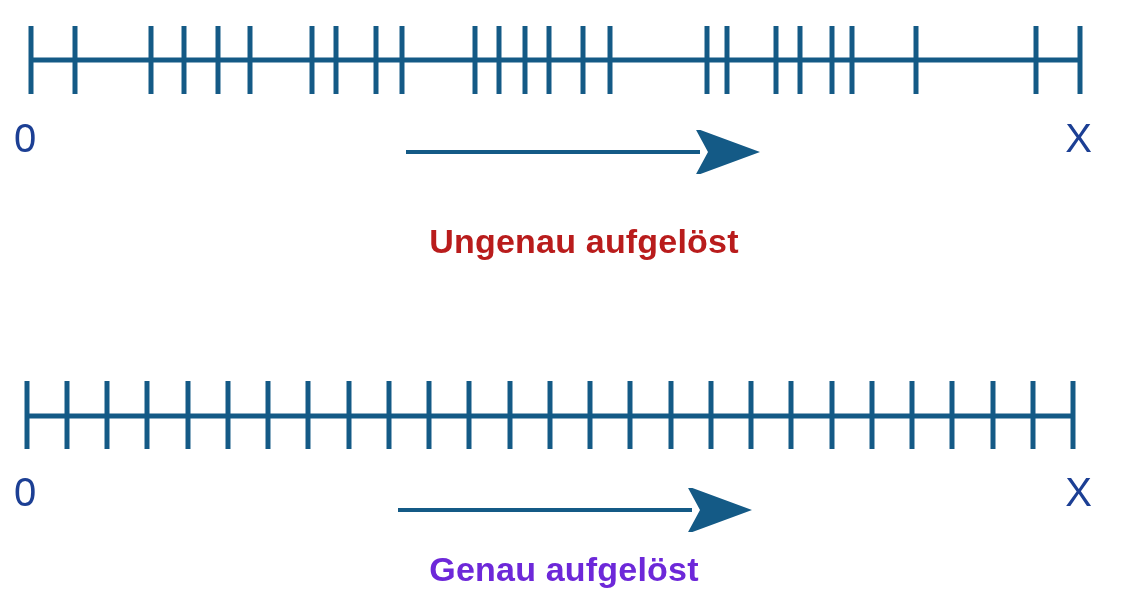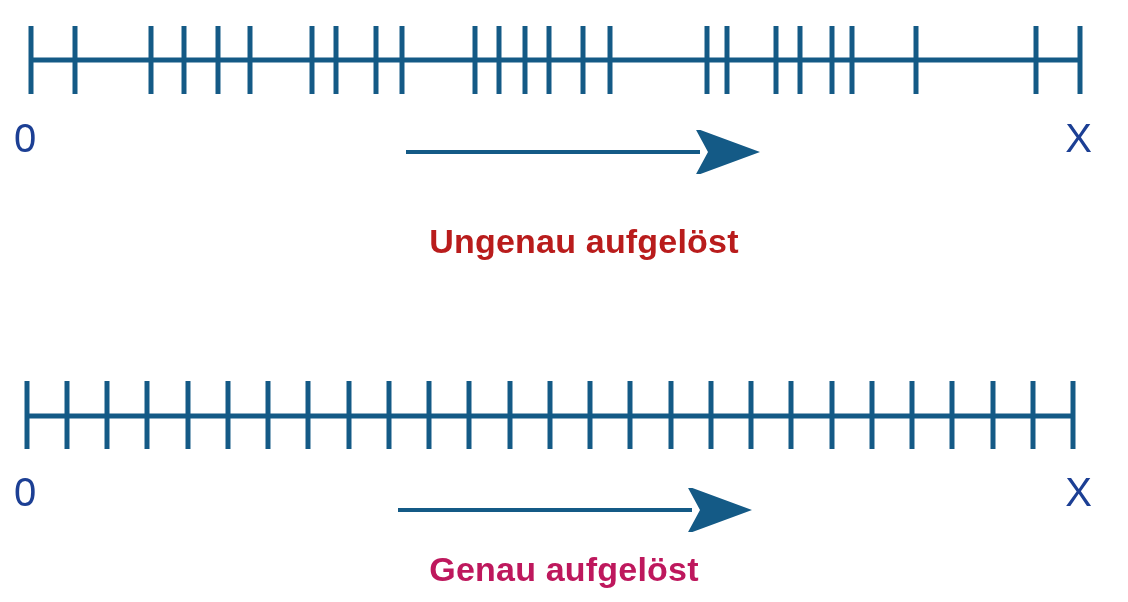--- a/index.html
+++ b/index.html
@@ -173,16 +173,16 @@
 
     <div class="axis-label right" style="top: 116px; color: rgb(28, 63, 148);">X</div>
 
     <div class="arrow-wrap" id="arrow-fine" style="top:132px; left:392px;">
       <svg width="370" height="44" viewBox="0 0 370 44" xmlns="http://www.w3.org/2000/svg">
         <line x1="6" y1="22" x2="300" y2="22" stroke="#145a86" stroke-width="4"></line>
         <path d="M 360 22 L 295 -2 L 308 22 L 295 46 Z" fill="#145a86"></path>
       </svg>
     </div>
 
-    <div class="caption" style="top: 194px; color: #be185d;">Genau aufgelöst</div>
+    <div class="caption" style="top: 194px; color: #6d28d9;">Genau aufgelöst</div>
   </div>
 
 </div>
 
 </body></html>

